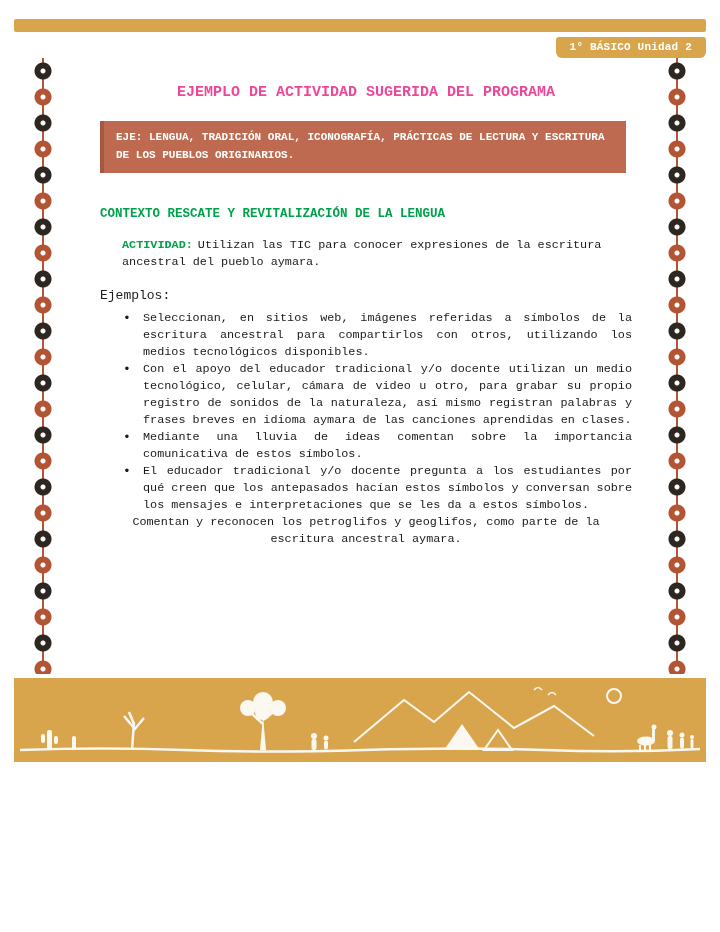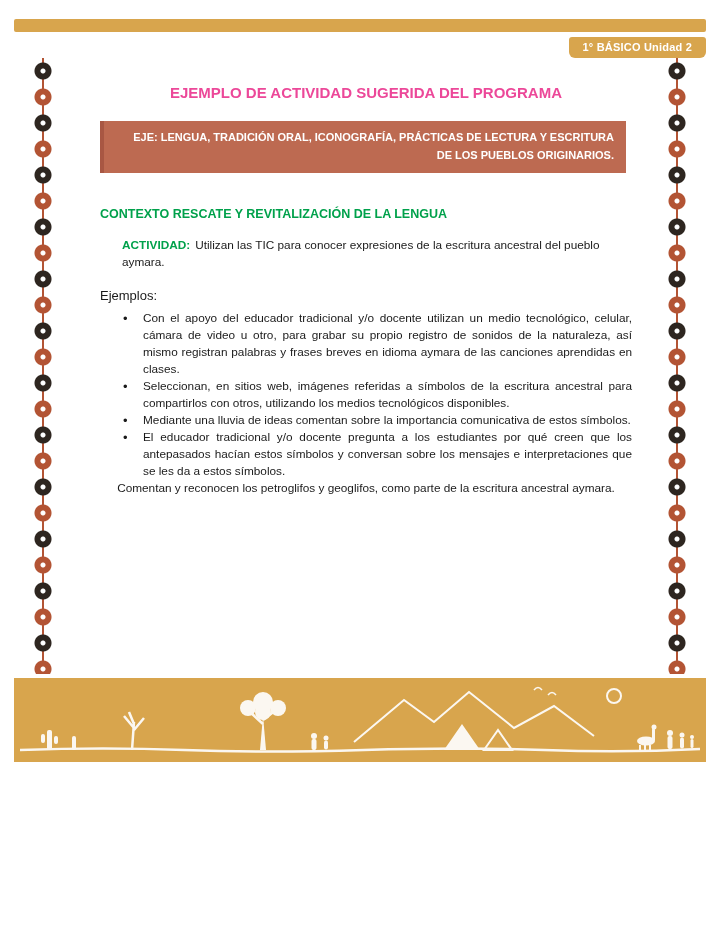--- a/index.html
+++ b/index.html
@@ -2,21 +2,21 @@
 <html style="--gold: #D8A54D; --terracotta: #BD6A51; --terracotta-dark: #A85743; --green: #00A14B; --pattern-dark: #2E2620; --pattern-accent: #B35434; --text: #1A1A1A;"><head>
 <meta charset="utf-8">
 <style>
   html, body { margin: 0; padding: 0; background: #ffffff; }
   .page {
     position: relative;
     width: 720px;
     height: 764px;
     background: #ffffff;
     overflow: hidden;
-    font-family: Liberation Sans, sans-serif;
+    font-family: Liberation Mono, monospace;
     color: var(--text, #1a1a1a);
   }
 
   
   .top-bar {
     position: absolute;
     top: 19px; left: 14px; right: 14px;
     height: 13px;
     background: var(--gold, #d8a54d);
     border-radius: 2px;
@@ -66,21 +66,20 @@
   }
   .eje-banner {
     background: var(--terracotta, #bd6a51);
     border-left: 4px solid var(--terracotta-dark, #a85743);
     color: #ffffff;
     font-size: 11px;
     font-weight: bold;
     line-height: 1.6;
     padding: 8px 12px 9px;
     margin: 0 6px 34px 0;
-    text-align: right;
   }
   .context-heading {
     margin: 0 0 16px;
     font-size: 12.5px;
     font-weight: bold;
     color: var(--green, #00a14b);
   }
   .activity-line {
     margin: 0 0 16px 22px;
     font-size: 11.8px;
@@ -147,22 +146,22 @@
 
     <div class="eje-banner">EJE: LENGUA, TRADICIÓN ORAL, ICONOGRAFÍA, PRÁCTICAS DE LECTURA Y ESCRITURA DE LOS PUEBLOS ORIGINARIOS.</div>
 
     <h2 class="context-heading">CONTEXTO RESCATE Y REVITALIZACIÓN DE LA LENGUA</h2>
 
     <p class="activity-line"><span class="activity-label">ACTIVIDAD:</span><span>Utilizan las TIC para conocer expresiones de la escritura ancestral del pueblo aymara.</span></p>
 
     <p class="examples-label">Ejemplos:</p>
 
     <ul class="bullet-list">
+      <li>Seleccionan, en sitios web, imágenes referidas a símbolos de la escritura ancestral para compartirlos con otros, utilizando los medios tecnológicos disponibles.</li>
       <li>Con el apoyo del educador tradicional y/o docente utilizan un medio tecnológico, celular, cámara de video u otro, para grabar su propio registro de sonidos de la naturaleza, así mismo registran palabras y frases breves en idioma aymara de las canciones aprendidas en clases.</li>
-      <li>Seleccionan, en sitios web, imágenes referidas a símbolos de la escritura ancestral para compartirlos con otros, utilizando los medios tecnológicos disponibles.</li>
       <li>Mediante una lluvia de ideas comentan sobre la importancia comunicativa de estos símbolos.</li>
       <li>El educador tradicional y/o docente pregunta a los estudiantes por qué creen que los antepasados hacían estos símbolos y conversan sobre los mensajes e interpretaciones que se les da a estos símbolos.</li>
     </ul>
 
     <p class="closing-text">Comentan y reconocen los petroglifos y geoglifos, como parte de la escritura ancestral aymara.</p>
   </div>
 
   <div class="bottom-band">
     <svg viewBox="0 0 692 84" preserveAspectRatio="none" fill="#ffffff" opacity="0.92" xmlns="http://www.w3.org/2000/svg">
 

